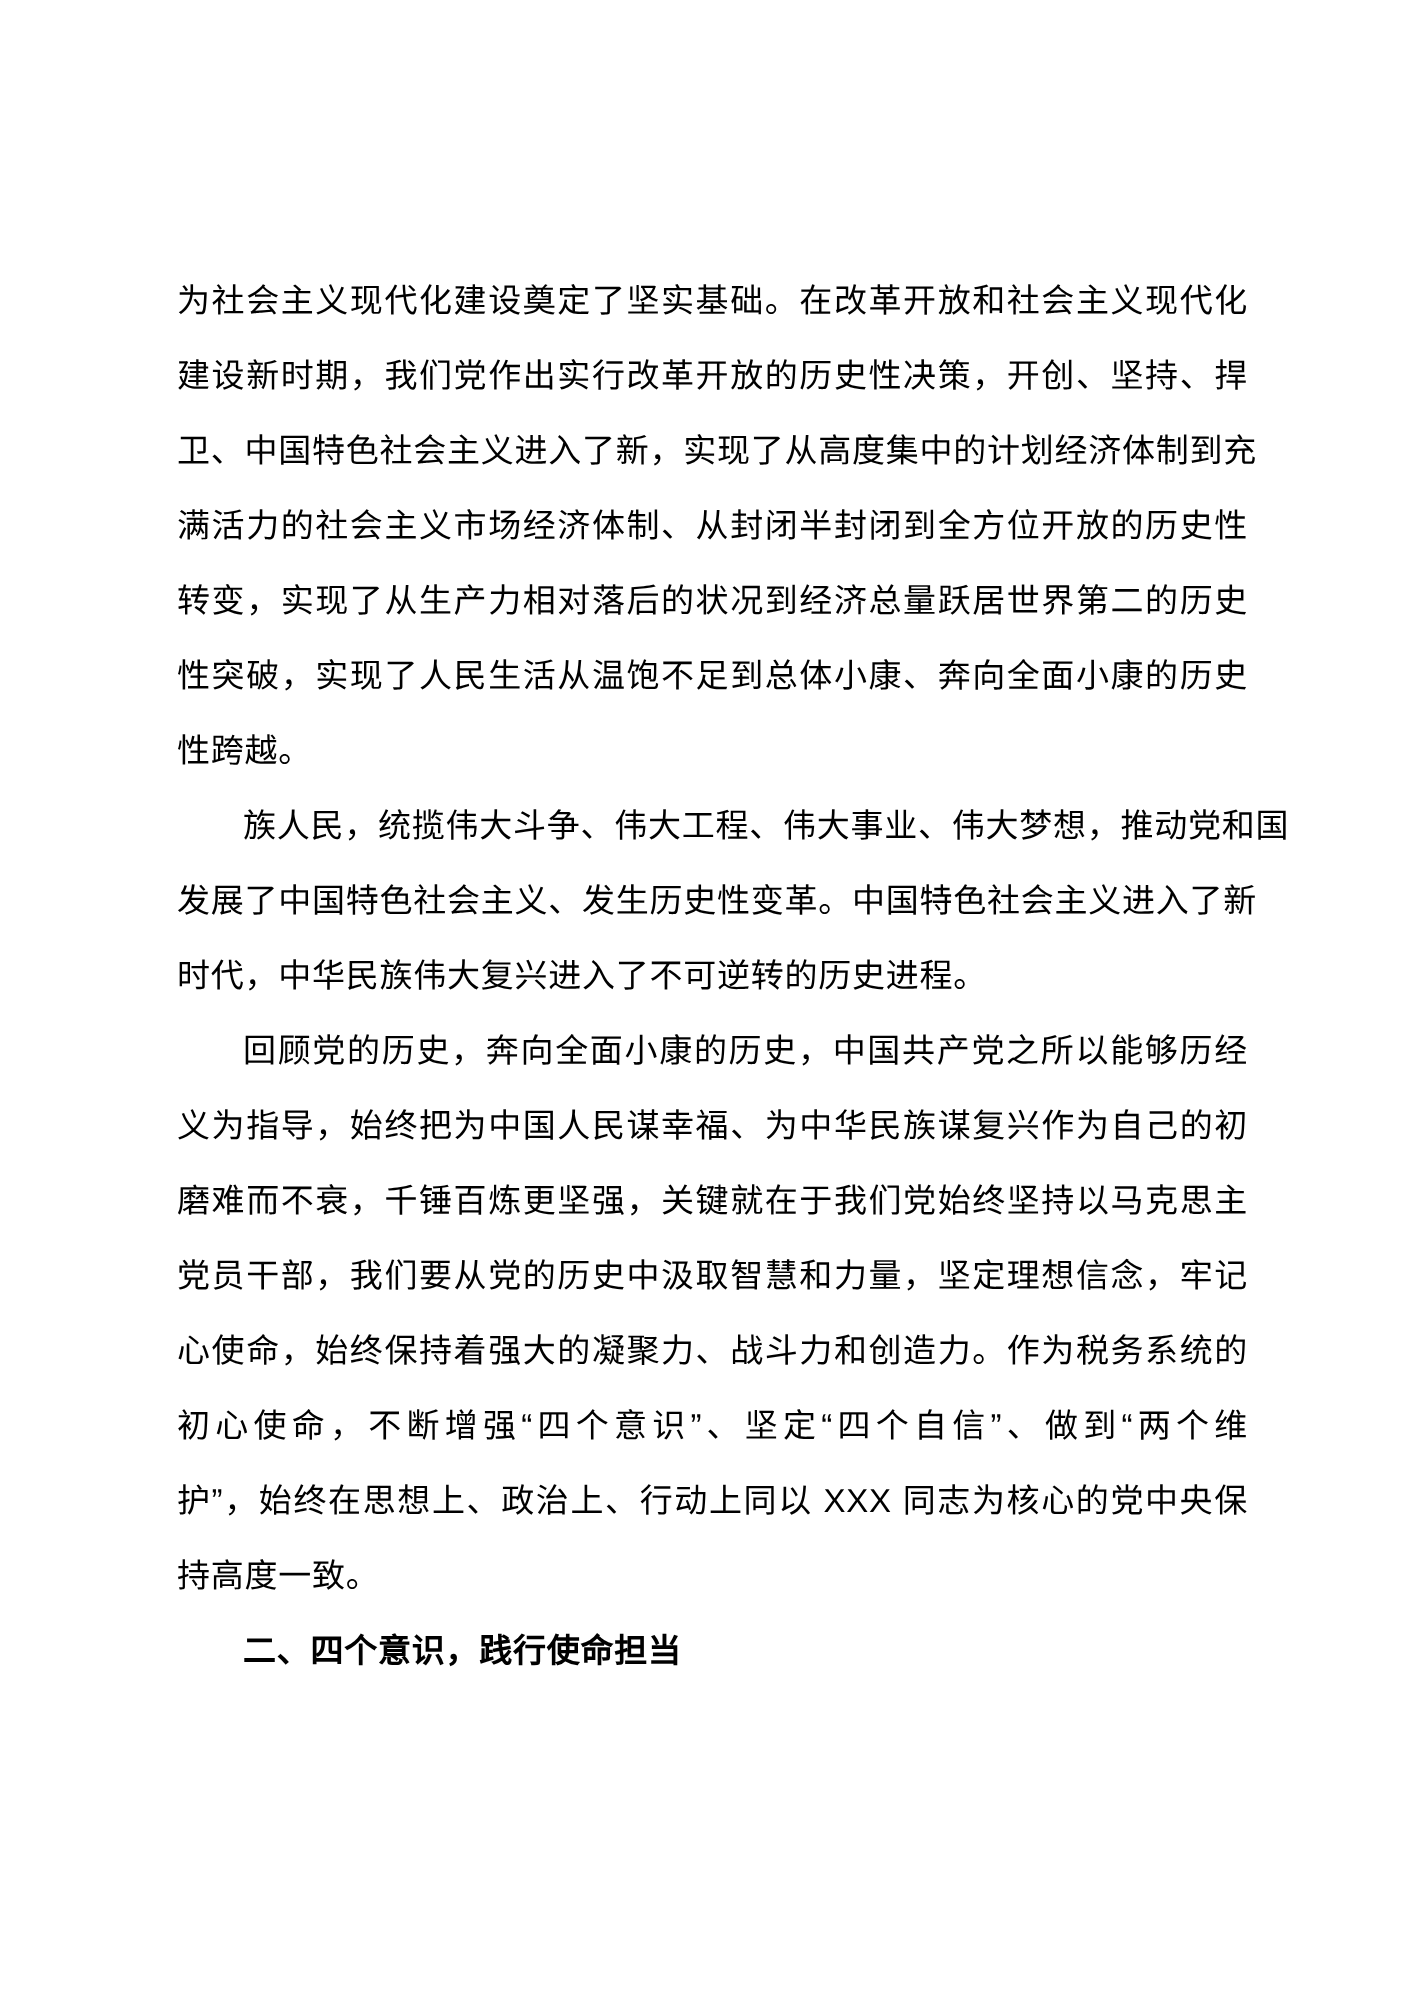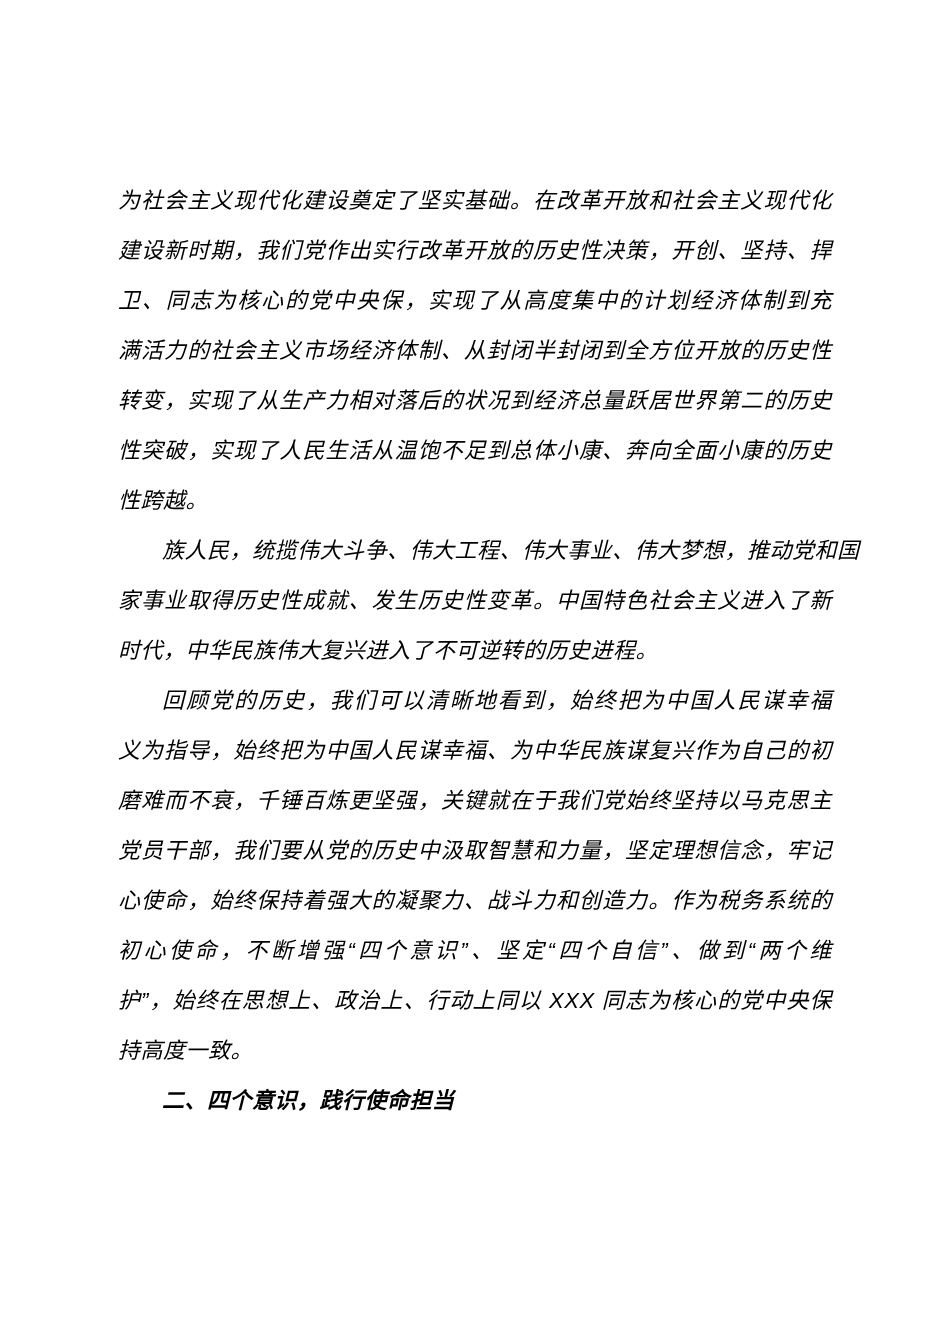--- a/index.html
+++ b/index.html
@@ -24,54 +24,53 @@
     font-size: 22px;
     line-height: 50px;
   }
   .para { margin: 0; padding: 0; }
   .line {
     text-align: justify;
     text-align-last: justify;
     text-justify: inter-character;
     white-space: nowrap;
     letter-spacing: 0.5px;
-    font-style: italic;
   }
   .line.last {
     text-align-last: left;
   }
   .para.indent .line:first-child {
     text-indent: 2em;
   }
   .para.heading .line {
     font-weight: bold;
     text-align-last: left;
   }
 </style>
 </head>
 <body>
 
 <div class="page">
   <div class="doc-body">
       <div class="para body">
         <div class="line">为社会主义现代化建设奠定了坚实基础。在改革开放和社会主义现代化</div>
         <div class="line">建设新时期，我们党作出实行改革开放的历史性决策，开创、坚持、捍</div>
-        <div class="line">卫、同志为核心的党中央保，实现了从高度集中的计划经济体制到充</div>
+        <div class="line">卫、中国特色社会主义进入了新，实现了从高度集中的计划经济体制到充</div>
         <div class="line">满活力的社会主义市场经济体制、从封闭半封闭到全方位开放的历史性</div>
         <div class="line">转变，实现了从生产力相对落后的状况到经济总量跃居世界第二的历史</div>
         <div class="line">性突破，实现了人民生活从温饱不足到总体小康、奔向全面小康的历史</div>
         <div class="line last">性跨越。</div>
       </div>
       <div class="para body indent">
         <div class="line">族人民，统揽伟大斗争、伟大工程、伟大事业、伟大梦想，推动党和国</div>
-        <div class="line">家事业取得历史性成就、发生历史性变革。中国特色社会主义进入了新</div>
+        <div class="line">发展了中国特色社会主义、发生历史性变革。中国特色社会主义进入了新</div>
         <div class="line last">时代，中华民族伟大复兴进入了不可逆转的历史进程。</div>
       </div>
       <div class="para body indent">
-        <div class="line">回顾党的历史，我们可以清晰地看到，始终把为中国人民谋幸福</div>
+        <div class="line">回顾党的历史，奔向全面小康的历史，中国共产党之所以能够历经</div>
         <div class="line">义为指导，始终把为中国人民谋幸福、为中华民族谋复兴作为自己的初</div>
         <div class="line">磨难而不衰，千锤百炼更坚强，关键就在于我们党始终坚持以马克思主</div>
         <div class="line">党员干部，我们要从党的历史中汲取智慧和力量，坚定理想信念，牢记</div>
         <div class="line">心使命，始终保持着强大的凝聚力、战斗力和创造力。作为税务系统的</div>
         <div class="line">初心使命，不断增强“四个意识”、坚定“四个自信”、做到“两个维</div>
         <div class="line">护”，始终在思想上、政治上、行动上同以 XXX 同志为核心的党中央保</div>
         <div class="line last">持高度一致。</div>
       </div>
       <div class="para heading indent">
         <div class="line last">二、四个意识，践行使命担当</div>

